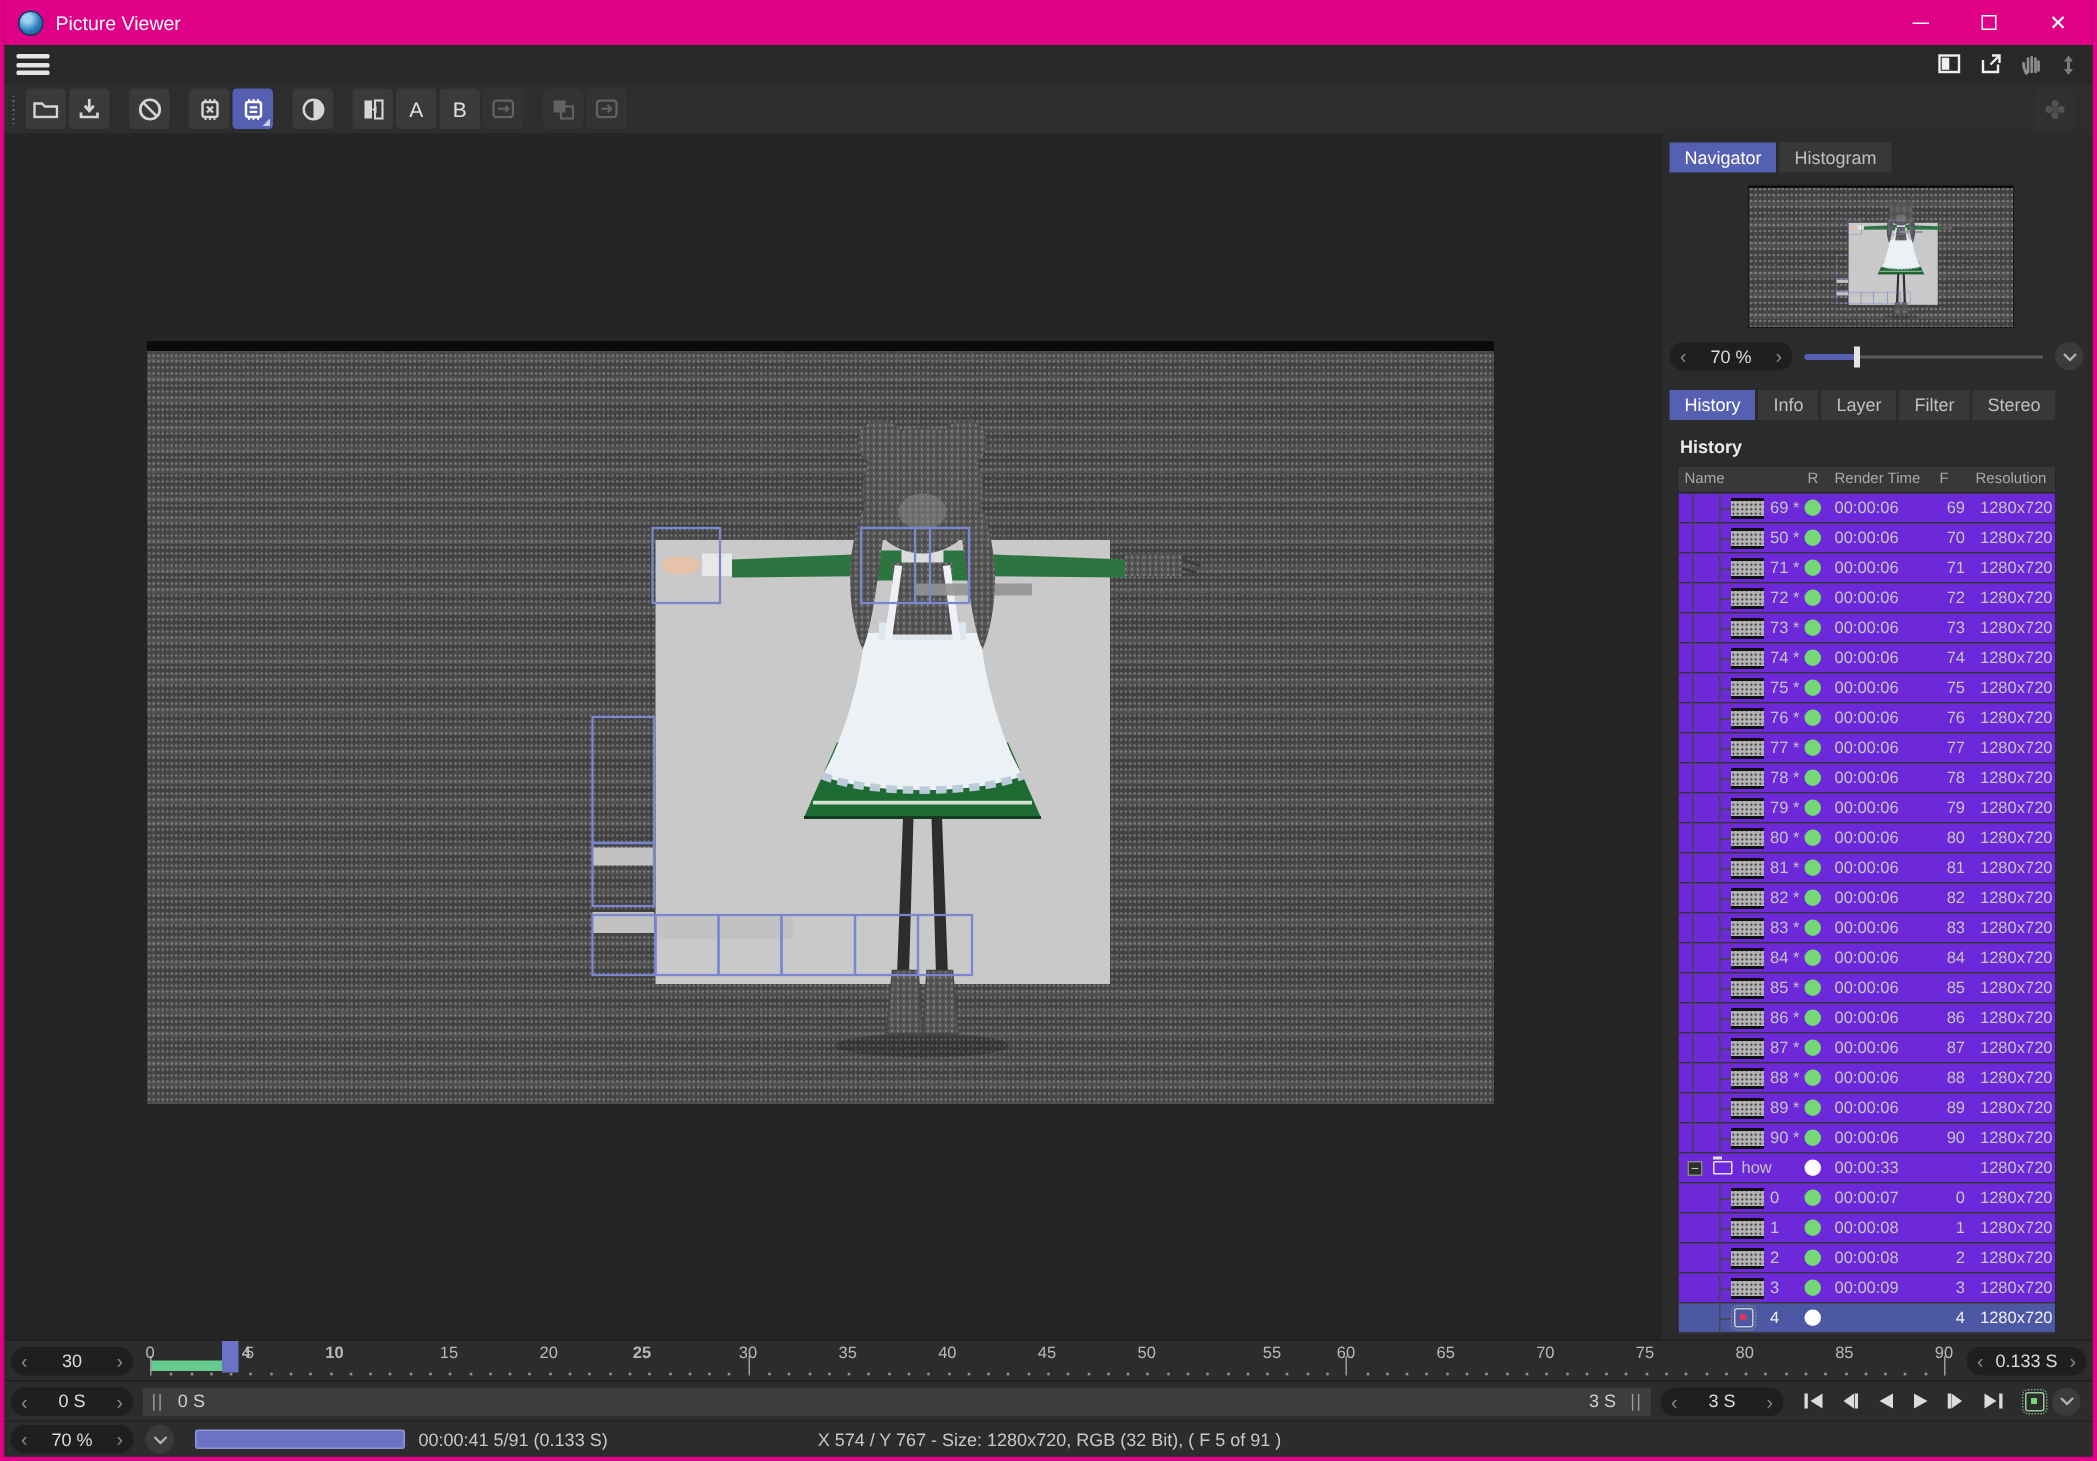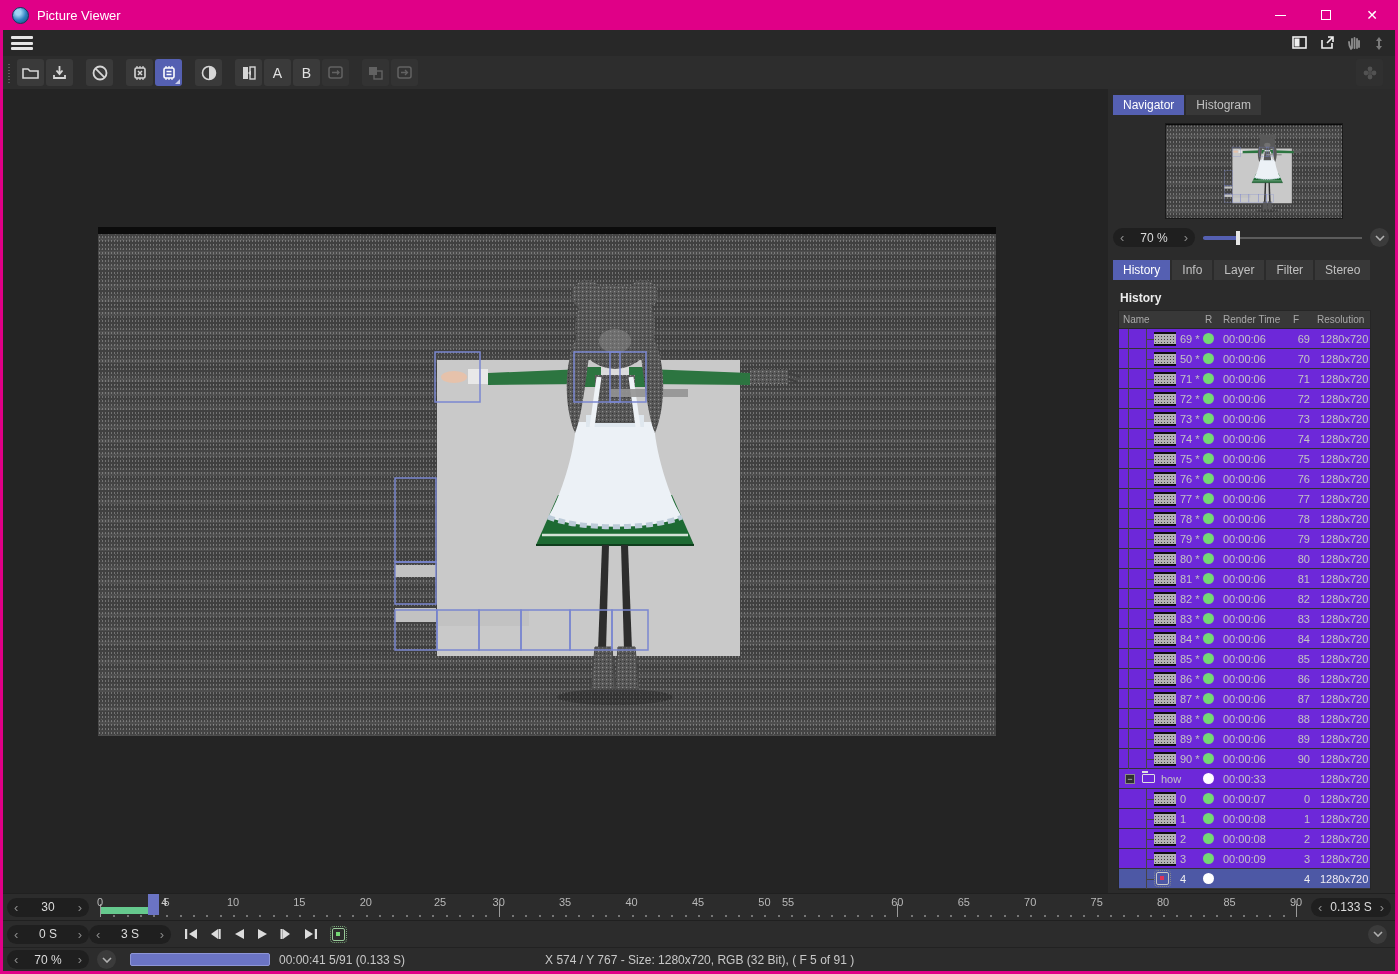--- a/index.html
+++ b/index.html
@@ -766,39 +766,39 @@
           <div class="rtick" style="left: 31.5778px;"></div>
           <div class="rtick" style="left: 44.8667px;"></div>
           <div class="rtick" style="left: 58.1556px;"></div>
           <div class="rtick" style="left: 71.4444px;"></div>
           <div class="rlabel" style="left: 71.4444px;">5</div>
           <div class="rtick" style="left: 84.7333px;"></div>
           <div class="rtick" style="left: 98.0222px;"></div>
           <div class="rtick" style="left: 111.311px;"></div>
           <div class="rtick" style="left: 124.6px;"></div>
           <div class="rtick" style="left: 137.889px;"></div>
-          <div class="rlabel" style="left: 138px;">10</div>
+          <div class="rlabel" style="left: 128px; font-weight: bold;">10</div>
           <div class="rtick" style="left: 151.178px;"></div>
           <div class="rtick" style="left: 164.467px;"></div>
           <div class="rtick" style="left: 177.756px;"></div>
           <div class="rtick" style="left: 191.044px;"></div>
           <div class="rtick" style="left: 204.333px;"></div>
           <div class="rlabel" style="left: 204.333px;">15</div>
           <div class="rtick" style="left: 217.622px;"></div>
           <div class="rtick" style="left: 230.911px;"></div>
           <div class="rtick" style="left: 244.2px;"></div>
           <div class="rtick" style="left: 257.489px;"></div>
           <div class="rtick" style="left: 270.778px;"></div>
           <div class="rlabel" style="left: 270.778px;">20</div>
           <div class="rtick" style="left: 284.067px;"></div>
           <div class="rtick" style="left: 297.356px;"></div>
           <div class="rtick" style="left: 310.644px;"></div>
           <div class="rtick" style="left: 323.933px;"></div>
           <div class="rtick" style="left: 337.222px;"></div>
-          <div class="rlabel" style="left: 345px;">25</div>
+          <div class="rlabel" style="left: 333px; font-weight: bold;">25</div>
           <div class="rtick" style="left: 350.511px;"></div>
           <div class="rtick" style="left: 363.8px;"></div>
           <div class="rtick" style="left: 377.089px;"></div>
           <div class="rtick" style="left: 390.378px;"></div>
           <div class="rtick major" style="left: 403.667px;"></div>
           <div class="rlabel" style="left: 403.667px;">30</div>
           <div class="rtick" style="left: 416.956px;"></div>
           <div class="rtick" style="left: 430.244px;"></div>
           <div class="rtick" style="left: 443.533px;"></div>
           <div class="rtick" style="left: 456.822px;"></div>
@@ -820,21 +820,21 @@
           <div class="rtick" style="left: 629.578px;"></div>
           <div class="rtick" style="left: 642.867px;"></div>
           <div class="rtick" style="left: 656.156px;"></div>
           <div class="rtick" style="left: 669.444px;"></div>
           <div class="rlabel" style="left: 669.444px;">50</div>
           <div class="rtick" style="left: 682.733px;"></div>
           <div class="rtick" style="left: 696.022px;"></div>
           <div class="rtick" style="left: 709.311px;"></div>
           <div class="rtick" style="left: 722.6px;"></div>
           <div class="rtick" style="left: 735.889px;"></div>
-          <div class="rlabel" style="left: 693px;">55</div>
+          <div class="rlabel" style="left: 753px;">55</div>
           <div class="rtick" style="left: 749.178px;"></div>
           <div class="rtick" style="left: 762.467px;"></div>
           <div class="rtick" style="left: 775.756px;"></div>
           <div class="rtick" style="left: 789.044px;"></div>
           <div class="rtick major" style="left: 802.333px;"></div>
           <div class="rlabel" style="left: 802.333px;">60</div>
           <div class="rtick" style="left: 815.622px;"></div>
           <div class="rtick" style="left: 828.911px;"></div>
           <div class="rtick" style="left: 842.2px;"></div>
           <div class="rtick" style="left: 855.489px;"></div>
@@ -879,20 +879,26 @@
         <span class="sarr">›</span>
       </div>
     </div>
 
     <div class="trow">
       <div class="spin">
         <span class="sarr">‹</span>
         <span class="sval">0 S</span>
         <span class="sarr">›</span>
       </div>
+      <div class="rangetrack">
+        <div class="rangebar">
+          <span><span class="grip">||</span> <span class="rlbl">0 S</span></span>
+          <span><span class="rlbl">3 S</span> <span class="grip">||</span></span>
+        </div>
+      </div>
       <div class="spin">
         <span class="sarr">‹</span>
         <span class="sval">3 S</span>
         <span class="sarr">›</span>
       </div>
       <div class="pbtns">
         <div class="pbtn">
             <svg width="14" height="12">
               <rect x="1" y="1" width="2.2" height="10" fill="#dcdcdc"></rect>
               <path d="M13,1 L5,6 L13,11 Z" fill="#dcdcdc"></path>

